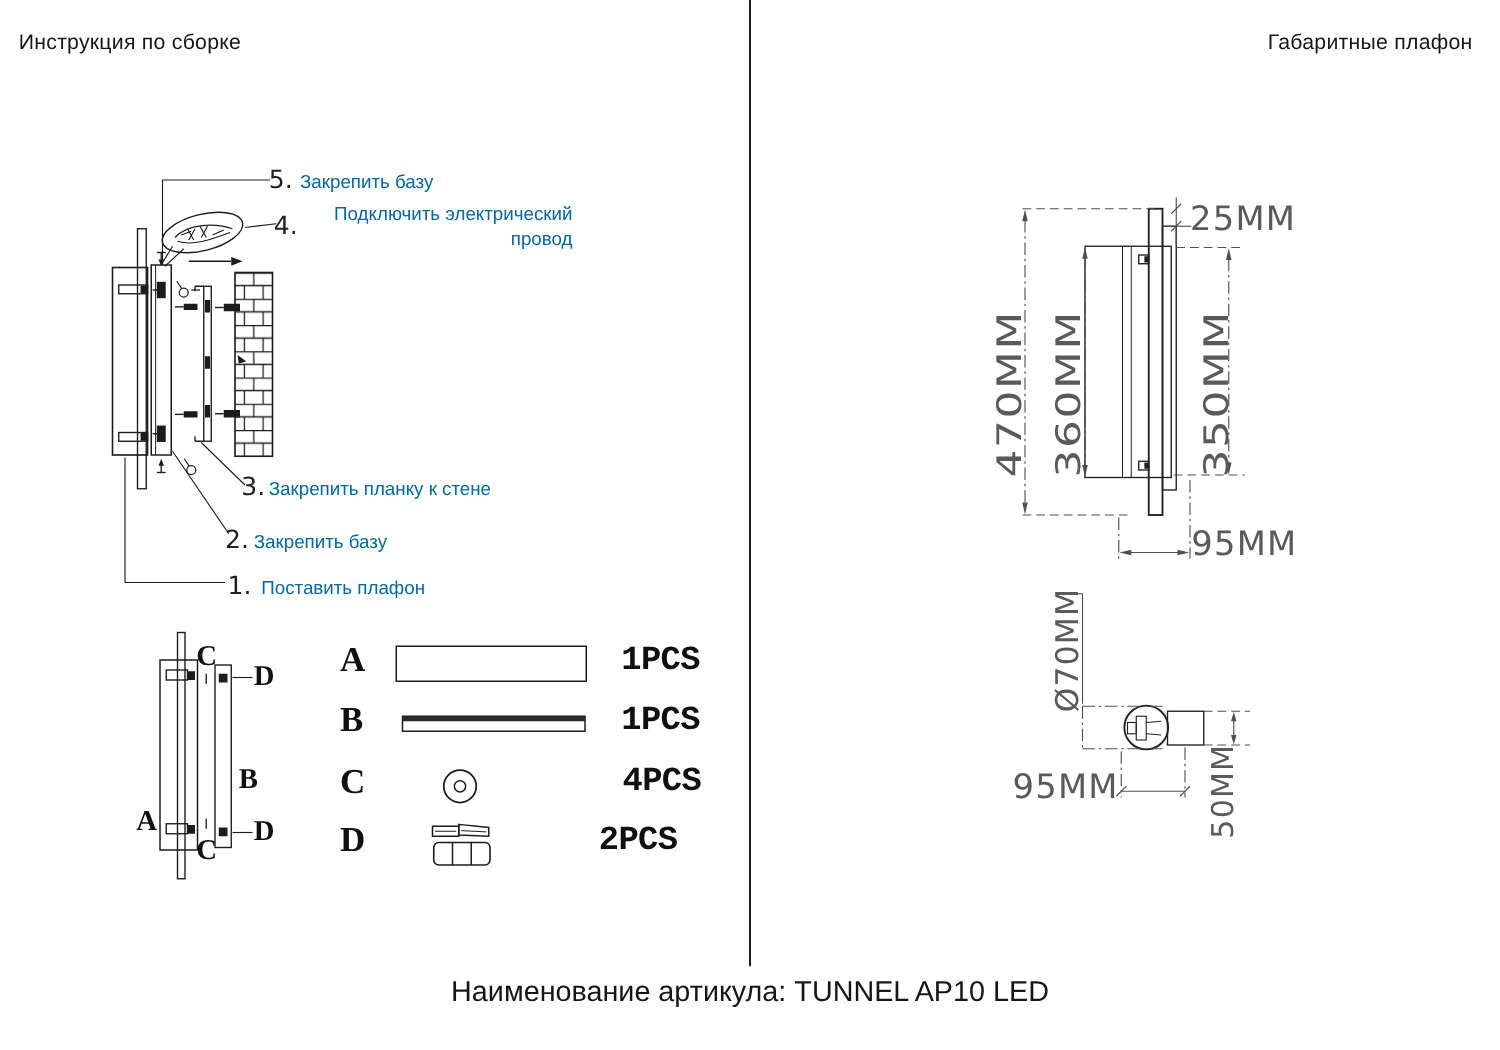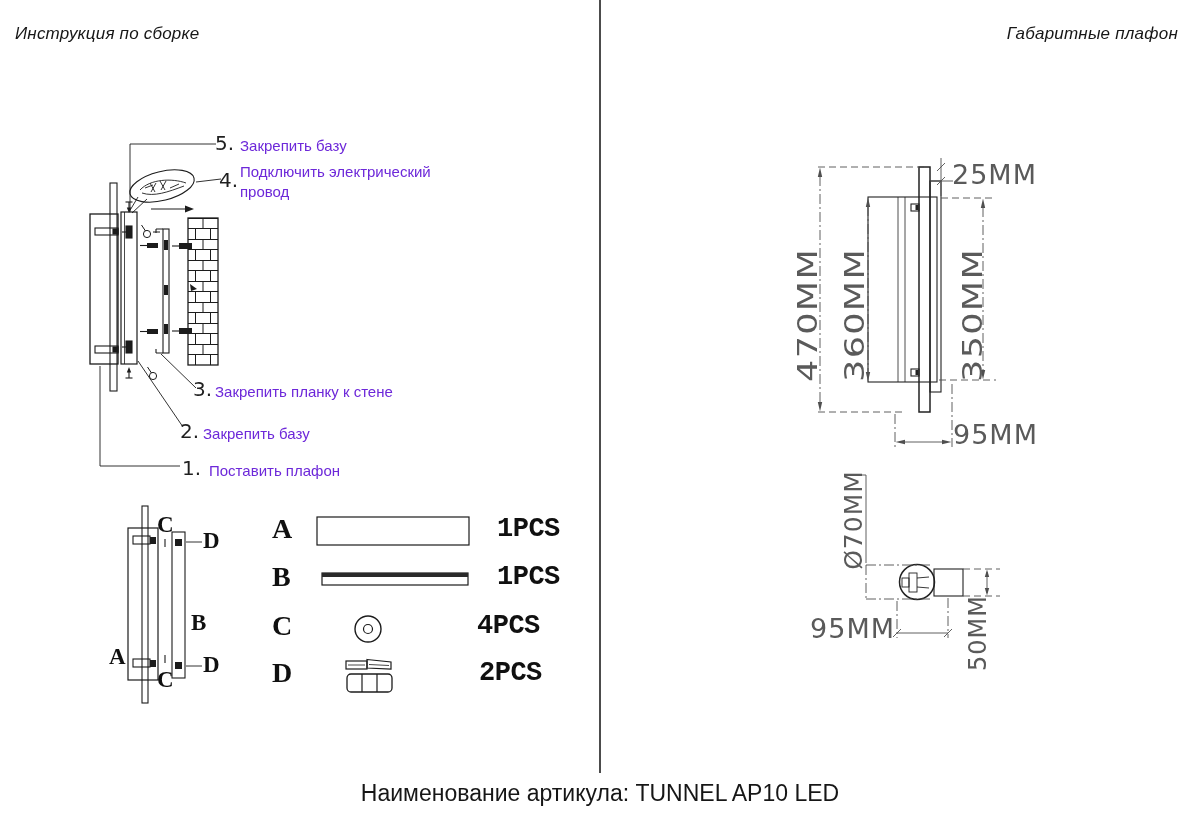--- a/index.html
+++ b/index.html
@@ -1,23 +1,23 @@
 <!DOCTYPE html>
 <html><head>
 <meta charset="utf-8">
 <style>
   html,body{margin:0;padding:0;}
   body{
     width:1200px;height:840px;position:relative;background:#ffffff;
     font-family:"Liberation Sans",sans-serif;color:#111;overflow:hidden;
   }
   .abs{position:absolute;}
-  .title{font-size:17px;color:#161616;letter-spacing:.2px;font-style:italic;}
+  .title{font-size:17px;color:#161616;letter-spacing:.2px;}
   .step-num{position:absolute;font-family:"DejaVu Sans",sans-serif;font-size:20px;color:#1f1f1f;}
-  .step-text{position:absolute;font-size:15px;color:#6d28d9;line-height:1.35;}
+  .step-text{position:absolute;font-size:15px;color:#0369a1;line-height:1.35;text-align:right;}
   .part-letter{position:absolute;font-family:"Liberation Serif",serif;font-weight:bold;font-size:28px;color:#101010;}
   .part-qty{position:absolute;font-family:Liberation Mono, monospace;font-weight:bold;font-size:27px;letter-spacing:-.5px;color:#101010;}
   .exp-label{position:absolute;font-family:"Liberation Serif",serif;font-weight:bold;font-size:23px;color:#101010;}
   .footer{position:absolute;left:50%;transform:translateX(-50%);top:780px;font-size:23px;color:#161616;white-space:nowrap;}
   svg text.dim{font-family:"DejaVu Sans",sans-serif;fill:#5a5a5a;letter-spacing:1px;}
   svg{display:block;}
 </style>
 </head>
 <body>
 
@@ -262,19 +262,19 @@
 </div>
 
 <div>
   <span class="part-letter" style="left:272px;top:513px">A</span>
   <span class="part-qty" style="left:497px;top:514px">1PCS</span>
 
   <span class="part-letter" style="left:272px;top:561px">B</span>
   <span class="part-qty" style="left:497px;top:562px">1PCS</span>
 
   <span class="part-letter" style="left:272px;top:610px">C</span>
-  <span class="part-qty" style="left:477px;top:611px">4PCS</span>
+  <span class="part-qty" style="left:498px;top:611px">4PCS</span>
 
   <span class="part-letter" style="left:272px;top:657px">D</span>
   <span class="part-qty" style="left:479px;top:658px">2PCS</span>
 </div>
 
 <div class="footer">Наименование артикула: TUNNEL AP10 LED</div>
 
 </body></html>

